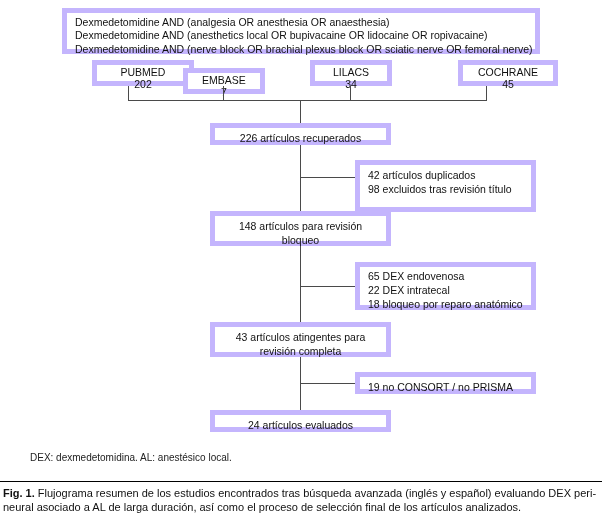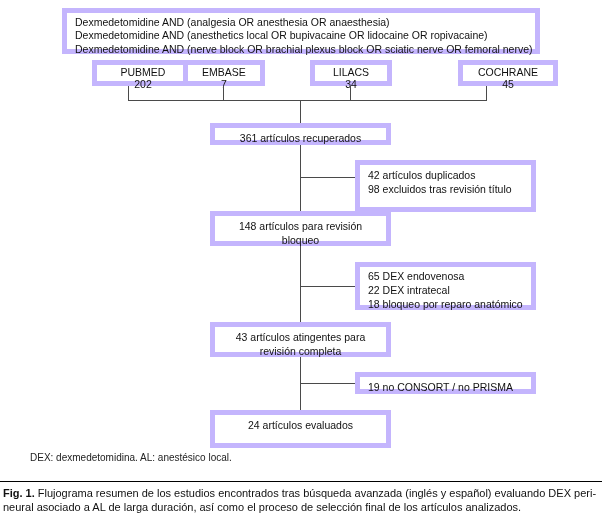--- a/index.html
+++ b/index.html
@@ -24,32 +24,32 @@
     padding: 3px 4px 0 8px;
     white-space: nowrap;
   }
   .db-box {
     top: 60px; height: 26px;
     text-align: center;
     font-size: 10.5px; line-height: 12px;
     padding-top: 1px;
   }
   .db-pubmed   { left: 92px;  width: 102px; }
-  .db-embase   { left: 183px; width: 82px; }
+  .db-embase   { left: 183px; width: 82px; margin-top: 8px; }
   .db-lilacs   { left: 310px; width: 82px; }
   .db-cochrane { left: 437px; width: 100px; margin-left: 21px; }
   .flow-box {
     left: 210px; width: 181px;
     text-align: center;
     font-size: 10.5px;
   }
   .flow-1 { top: 123px; height: 22px; line-height: 20px; }
   .flow-2 { top: 211px; height: 35px; line-height: 14px; padding-top: 3px; }
   .flow-3 { top: 322px; height: 35px; line-height: 14px; padding-top: 3px; }
-  .flow-4 { top: 410px; height: 38px; line-height: 20px; }
+  .flow-4 { top: 410px; height: 22px; line-height: 20px; }
   .side-box {
     left: 355px; width: 181px;
     text-align: left;
     font-size: 10.5px; line-height: 14px;
     padding-left: 8px;
   }
   .side-1 { top: 160px; height: 52px; padding-top: 3px; }
   .side-2 { top: 262px; height: 48px; padding-top: 2px; }
   .side-3 { top: 372px; height: 22px; line-height: 20px; }
   .line { position: absolute; background: #4a4a4a; }
@@ -101,21 +101,21 @@
   </div>
 
   <div class="line" style="left:128px; top:86px; width:1px; height:14px;"></div>
   <div class="line" style="left:223px; top:86px; width:1px; height:14px;"></div>
   <div class="line" style="left:350px; top:86px; width:1px; height:14px;"></div>
   <div class="line" style="left:486px; top:86px; width:1px; height:14px;"></div>
   <div class="line" style="left:128px; top:100px; width:359px; height:1px;"></div>
   <div class="line" style="left:300px; top:100px; width:1px; height:23px;"></div>
 
   <div class="box flow-box flow-1">
-    <div>361 artículos recuperados</div>
+    <div>226 artículos recuperados</div>
   </div>
 
   <div class="line" style="left:300px; top:145px; width:1px; height:66px;"></div>
   <div class="line" style="left:300px; top:177px; width:55px; height:1px;"></div>
 
   <div class="box side-box side-1">
     <div>42 artículos duplicados</div>
     <div>98 excluidos tras revisión título</div>
   </div>
 

